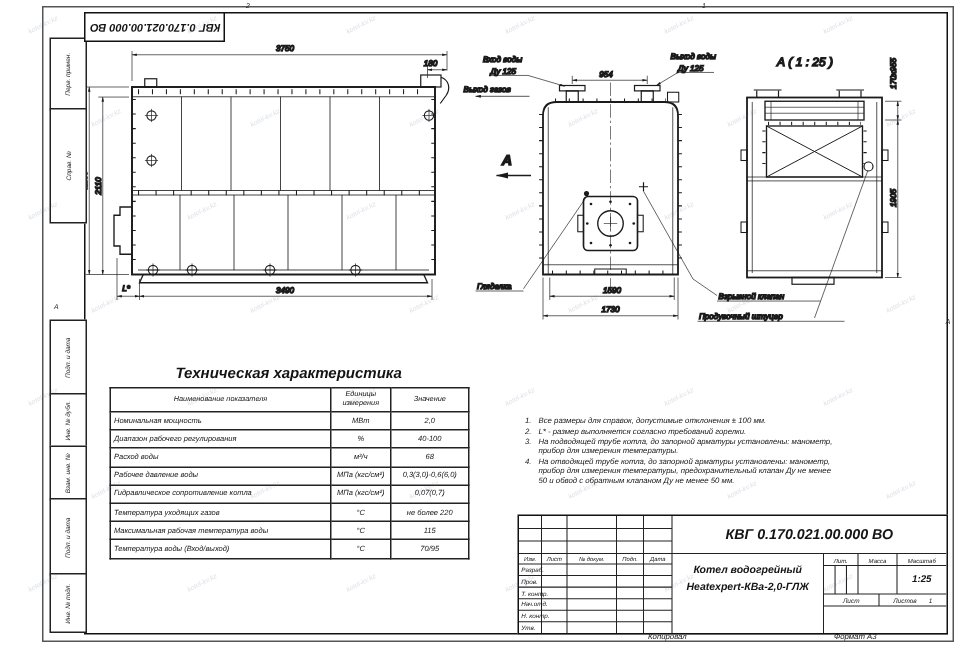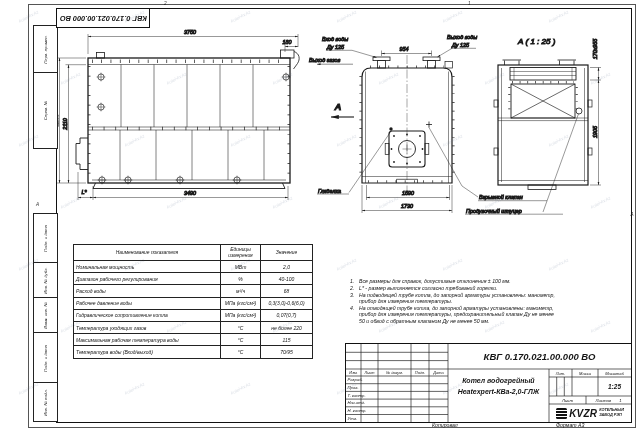--- a/index.html
+++ b/index.html
@@ -280,20 +280,21 @@
         <path d="M478 200.7 H547" stroke-width="0.45"></path>
         <path d="M429 127.5 L462 186 L478 197" stroke-width="0.45"></path>
         <text class="ts" x="466" y="212.5">Продувочный штуцер</text>
         <path d="M465 214.2 H563" stroke-width="0.45"></path>
         <path d="M578.5 113.8 L543 212" stroke-width="0.45"></path>
       </g>
     </g>
   </svg>
 
   <div class="abs ttl">
+    <div class="cap">Техническая характеристика</div>
     <table class="tech">
       <colgroup>
           <col style="width:147px">
           <col style="width:40px">
           <col style="width:52px">
         </colgroup>
       <tbody>
           <tr>
         <th>Наименование показателя</th>
         <th>Единицы измерения</th>
@@ -387,26 +388,18 @@
     </div>
     <div class="cell" style="left:203px;top:25px;width:23px;height:8px;font-size:4px;">Лит.</div>
     <div class="cell" style="left:226px;top:25px;width:26px;height:8px;font-size:4px;">Масса</div>
     <div class="cell" style="left:252px;top:25px;width:33px;height:8px;font-size:4px;">Масштаб</div>
     <div class="cell" style="left:252px;top:33px;width:33px;height:19px;font-size:6.5px;font-weight:600;">1:25</div>
     <div class="cell" style="left:203px;top:52px;width:37px;height:8px;font-size:4.3px;">Лист</div>
     <div class="cell" style="left:240px;top:52px;width:45px;height:8px;font-size:4.3px;gap:8px;">
       <span>Листов</span>
       <span>1</span>
     </div>
-    <div class="logo">
-      <span class="ico"></span>
-      <span class="kv">KVZR</span>
-      <span class="co">
-        <span style="display:block">КОТЕЛЬНЫЙ</span>
-        <span style="display:block">ЗАВОД РЭП</span>
-      </span>
-    </div>
   </div>
 
   <div class="abs under-frame" style="left:432px;top:422px;">Копировал</div>
   <div class="abs under-frame" style="left:556px;top:422px;">Формат А3</div>
 
 </div>
 
 </body></html>

